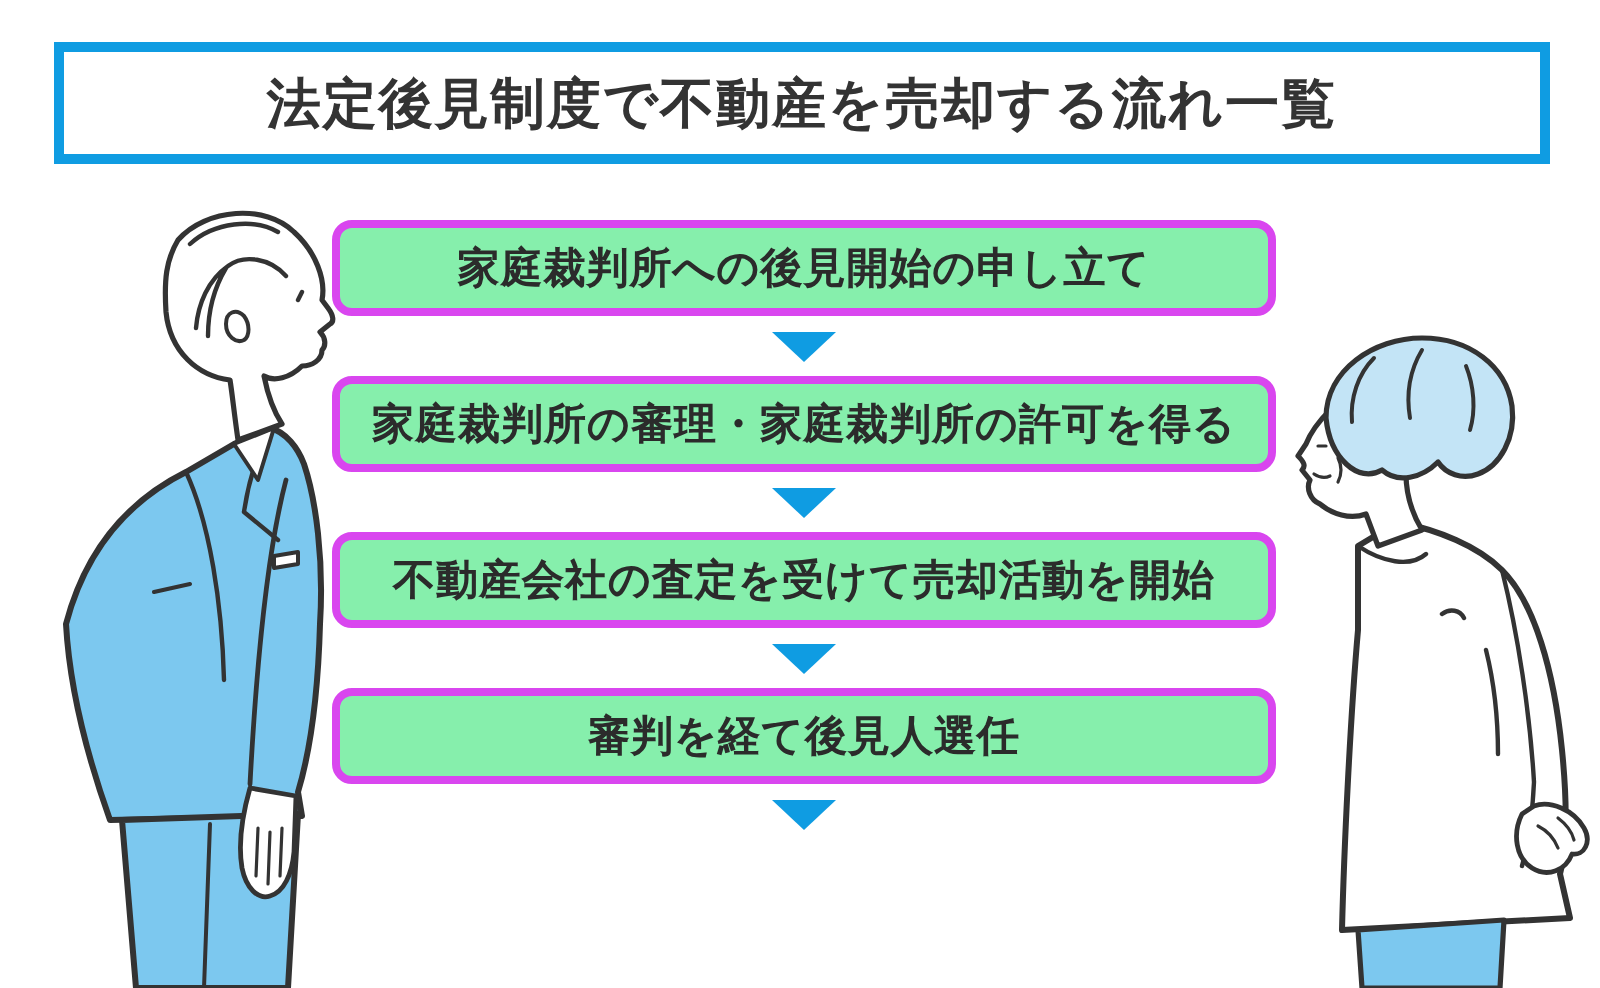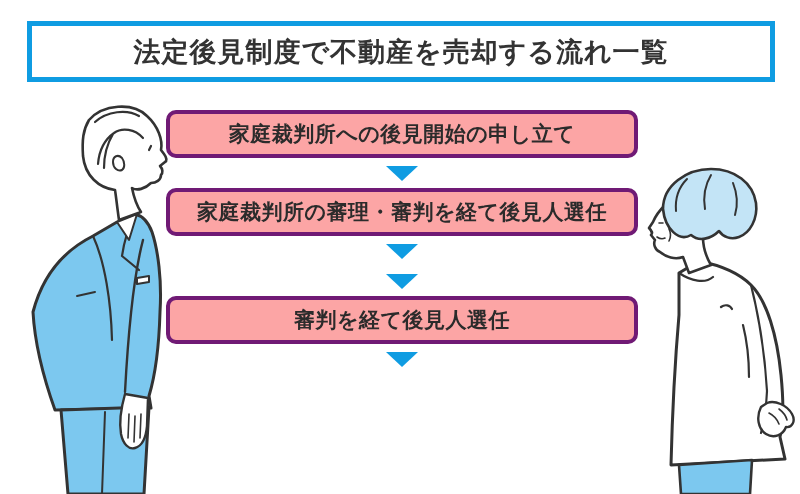--- a/index.html
+++ b/index.html
@@ -14,22 +14,22 @@
     display:flex;align-items:center;justify-content:center;
   }
   .title-box h1{
     margin:0;font-size:27px;font-weight:bold;color:#333333;letter-spacing:1px;
   }
   .flow{
     position:absolute;left:166px;top:110px;width:472px;
     display:flex;flex-direction:column;
   }
   .step{
-    box-sizing:border-box;height:48px;border:4px solid #701a75;
-    border-radius:10px;background:#fca5a5;
+    box-sizing:border-box;height:48px;border:4px solid #d946ef;
+    border-radius:10px;background:#86efac;
     display:flex;align-items:center;justify-content:center;
   }
   .step span{
     font-size:21px;font-weight:600;color:#2b2b2b;letter-spacing:0.5px;white-space:nowrap;
   }
   .arrow-gap{
     height:30px;display:flex;align-items:center;justify-content:center;
   }
   .tri-down{
     width:0;height:0;
@@ -79,24 +79,27 @@
   </svg>
 
   <div class="flow">
     <div class="step">
       <span>家庭裁判所への後見開始の申し立て</span>
     </div>
     <div class="arrow-gap">
       <div class="tri-down"></div>
     </div>
     <div class="step">
-      <span>家庭裁判所の審理・審判を経て後見人選任</span>
+      <span>家庭裁判所の審理・家庭裁判所の許可を得る</span>
     </div>
     <div class="arrow-gap">
       <div class="tri-down"></div>
+    </div>
+    <div class="step">
+      <span>不動産会社の査定を受けて売却活動を開始</span>
     </div>
     <div class="arrow-gap">
       <div class="tri-down"></div>
     </div>
     <div class="step">
       <span>審判を経て後見人選任</span>
     </div>
     <div class="arrow-gap">
       <div class="tri-down"></div>
     </div>

